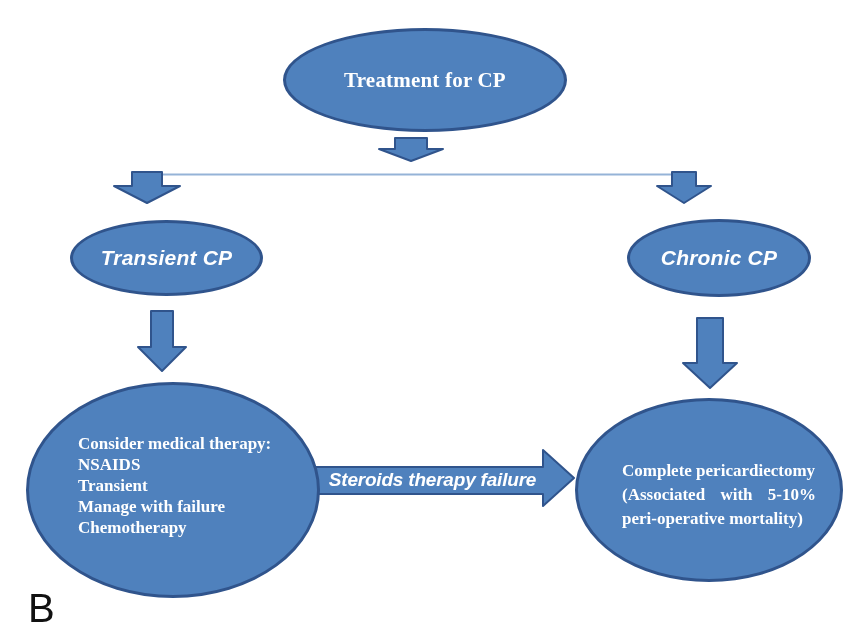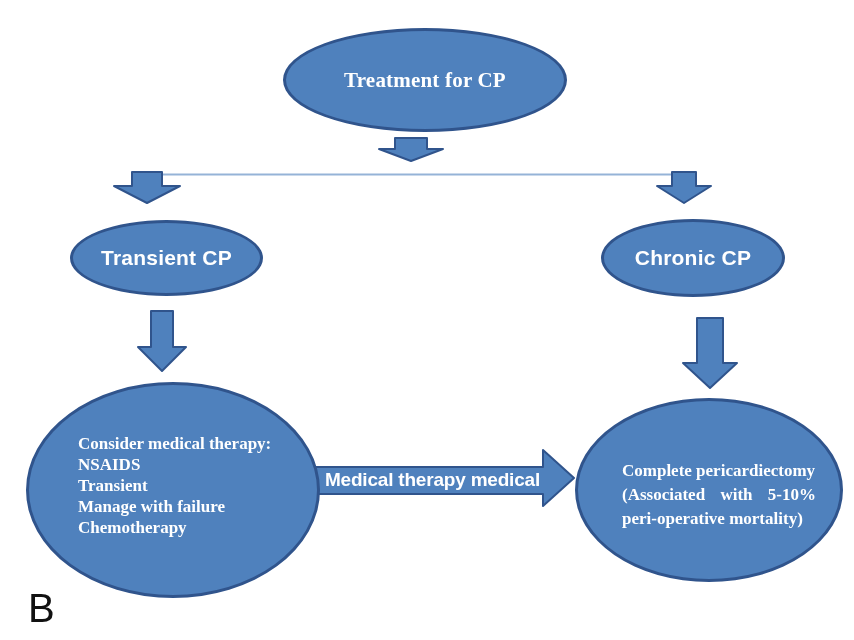--- a/index.html
+++ b/index.html
@@ -34,20 +34,21 @@
   }
   .serif {
     font-family: "Liberation Serif", serif;
     font-weight: bold;
     color: #ffffff;
   }
   .sans {
     font-family: "Liberation Sans", sans-serif;
     font-weight: bold;
     color: #ffffff;
+    font-style: italic;
   }
   .node-title { font-size: 21px; letter-spacing: 0.2px; }
   .list-block {
     position: absolute;
     left: 49px;
     top: 48px;
     font-size: 17px;
     line-height: 21px;
     text-align: left;
     white-space: nowrap;
@@ -113,21 +114,21 @@
   </svg>
 
   <div class="ellipse" style="left:283px; top:28px; width:284px; height:104px;">
     <div class="center-label serif node-title">Treatment for CP</div>
   </div>
 
   <div class="ellipse" style="left:70px; top:220px; width:193px; height:76px;">
     <div class="center-label sans node-title">Transient CP</div>
   </div>
 
-  <div class="ellipse" style="left:601px; top:219px; width:184px; height:78px;">
+  <div class="ellipse" style="left:627px; top:219px; width:184px; height:78px;">
     <div class="center-label sans node-title">Chronic CP</div>
   </div>
 
   <div class="ellipse" style="left:26px; top:382px; width:294px; height:216px;">
     <div class="list-block serif">
       <div>Consider medical therapy:</div>
       <div>NSAIDS</div>
       <div>Transient</div>
       <div>Manage with failure</div>
       <div>Chemotherapy</div>
@@ -135,17 +136,17 @@
   </div>
 
   <div class="ellipse" style="left:575px; top:398px; width:268px; height:184px;">
     <div class="right-block serif">
       <div>Complete pericardiectomy</div>
       <div class="justify-line">(Associated with 5-10%</div>
       <div>peri-operative mortality)</div>
     </div>
   </div>
 
-  <div class="arrow-label sans">Medical therapy medical</div>
+  <div class="arrow-label sans">Steroids therapy failure</div>
 
   <div class="figure-label">B</div>
 
 </div>
 
 </body></html>

